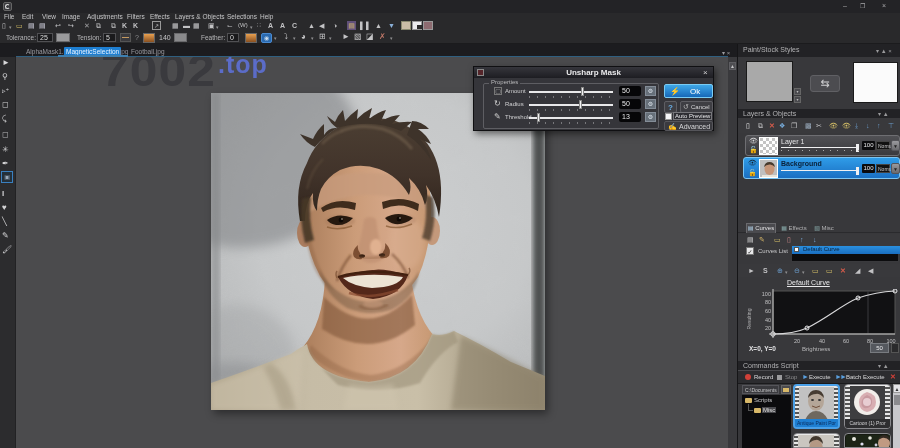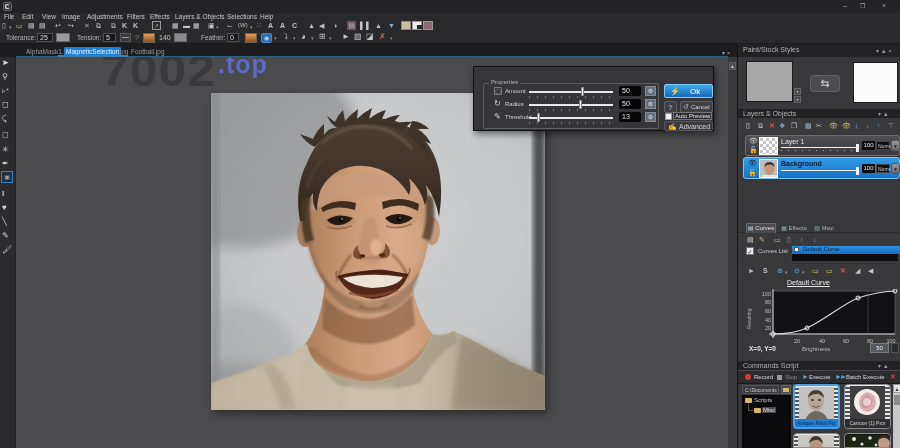--- a/index.html
+++ b/index.html
@@ -261,20 +261,25 @@
 </svg>
 </div>
 
 <div class="a" style="left:728px;top:57px;width:9px;height:391px;background:#39393c">
   <div class="a" style="left:1px;top:5px;width:7px;height:8px;background:#4e4e52;border:1px solid #5e5e62;color:#c5c5c7;font-size:5px;line-height:6px;text-align:center">▲</div>
 </div>
 <div class="a" style="left:722px;top:49px;width:16px;height:8px;color:#9c9ca0;font-size:6px">▾ ×</div>
 
 <div class="a" id="dlg" style="left:473px;top:66px;width:241px;height:65px;background:#35353a;border:1px solid #101012;box-shadow:2px 3px 7px rgba(0,0,0,.5)">
 
+  <div class="a" style="left:0;top:0;width:239px;height:11px;background:linear-gradient(#36363c,#1d1d22)">
+    <div class="a" style="left:3px;top:2px;width:7px;height:7px;background:#55252a;border:1px solid #888"></div>
+    <div class="a" style="left:0;top:1px;width:239px;text-align:center;font-size:8px;font-weight:bold;color:#e8e8ea">Unsharp Mask</div>
+    <div class="a" style="left:229px;top:1px;font-size:8px;color:#cfcfd1">×</div>
+  </div>
 
   <div class="a" style="left:9px;top:16px;width:176px;height:46px;border:1px solid #5e5e63;border-radius:2px"></div>
   <div class="a" style="left:15px;top:12px;background:#35353a;padding:0 2px;font-size:6px;color:#b8b8ba">Properties</div>
 
   <div class="a" style="left:20px;top:20px;width:8px;height:8px;border:1px solid #777;color:#aaa;font-size:6px;line-height:7px;text-align:center">▢</div>
   <div class="a" style="left:31px;top:21px;font-size:6px;color:#d0d0d2">Amount</div>
   <div class="a" style="left:20px;top:33px;width:8px;height:8px;color:#ccc;font-size:8px;line-height:8px">↻</div>
   <div class="a" style="left:31px;top:34px;font-size:6px;color:#d0d0d2">Radius</div>
   <div class="a" style="left:20px;top:46px;width:8px;height:8px;color:#ccc;font-size:8px;line-height:8px">✎</div>
   <div class="a" style="left:31px;top:47px;font-size:6px;color:#d0d0d2">Threshold</div>

